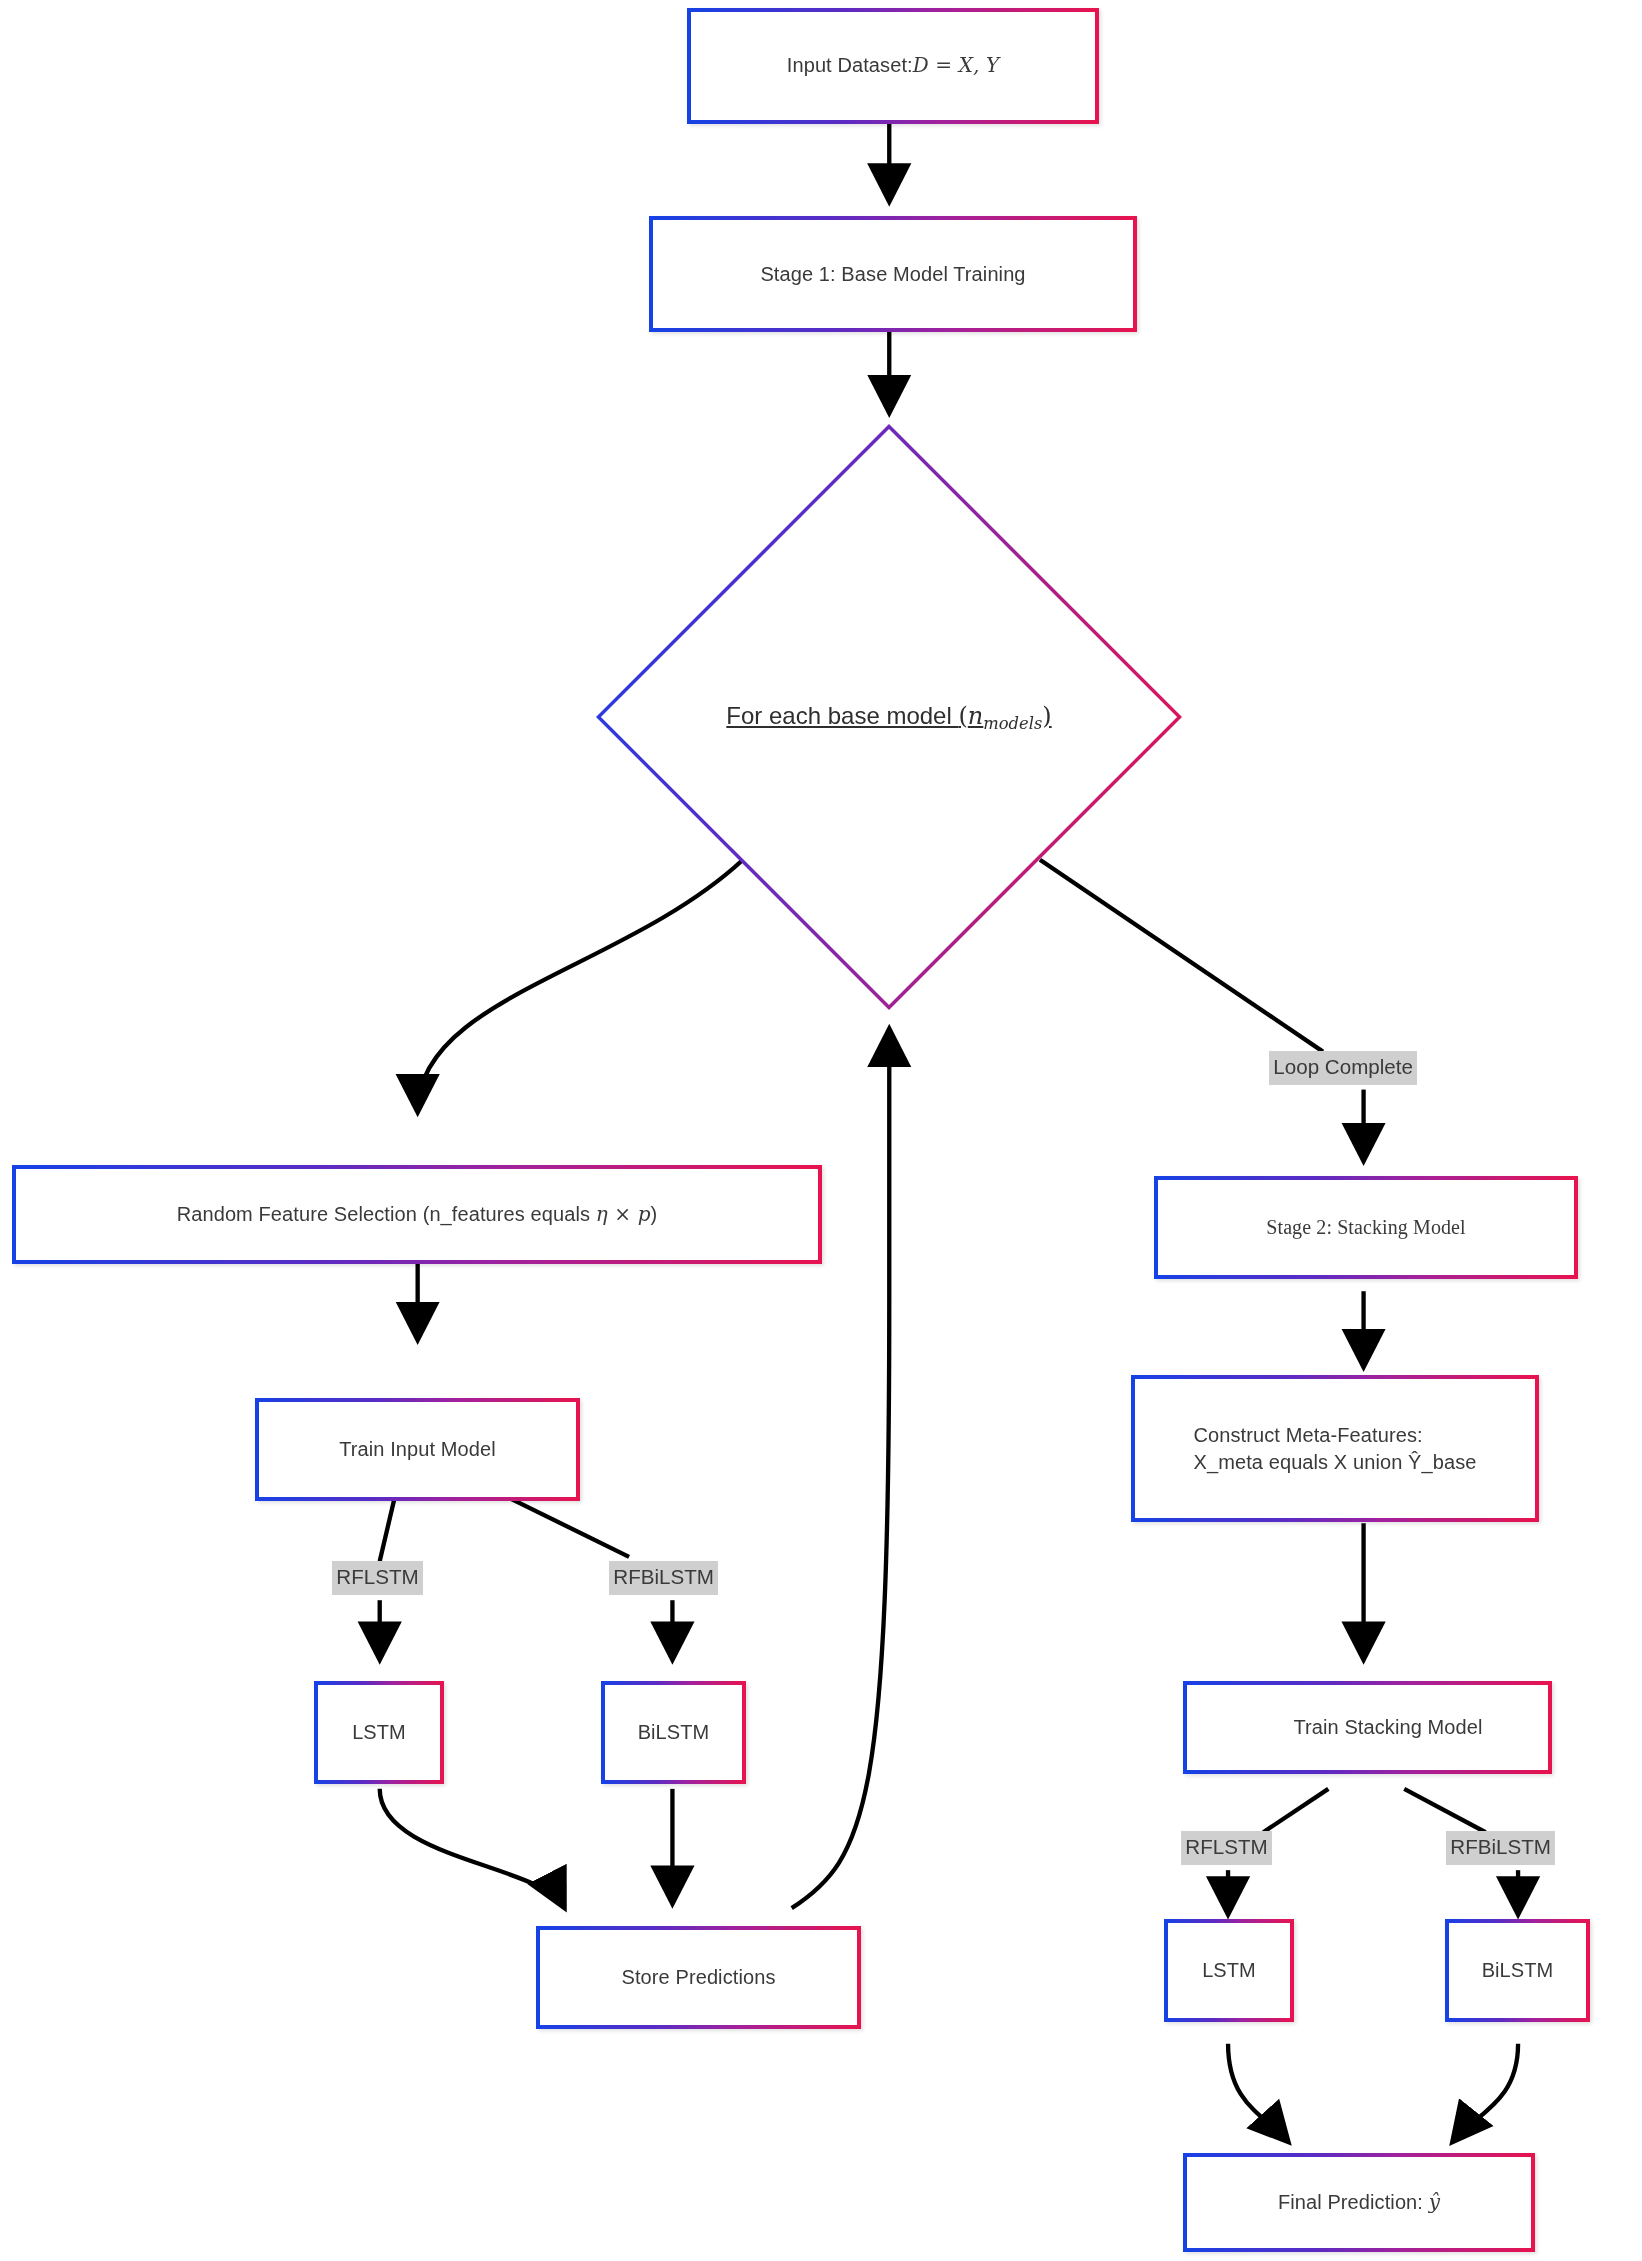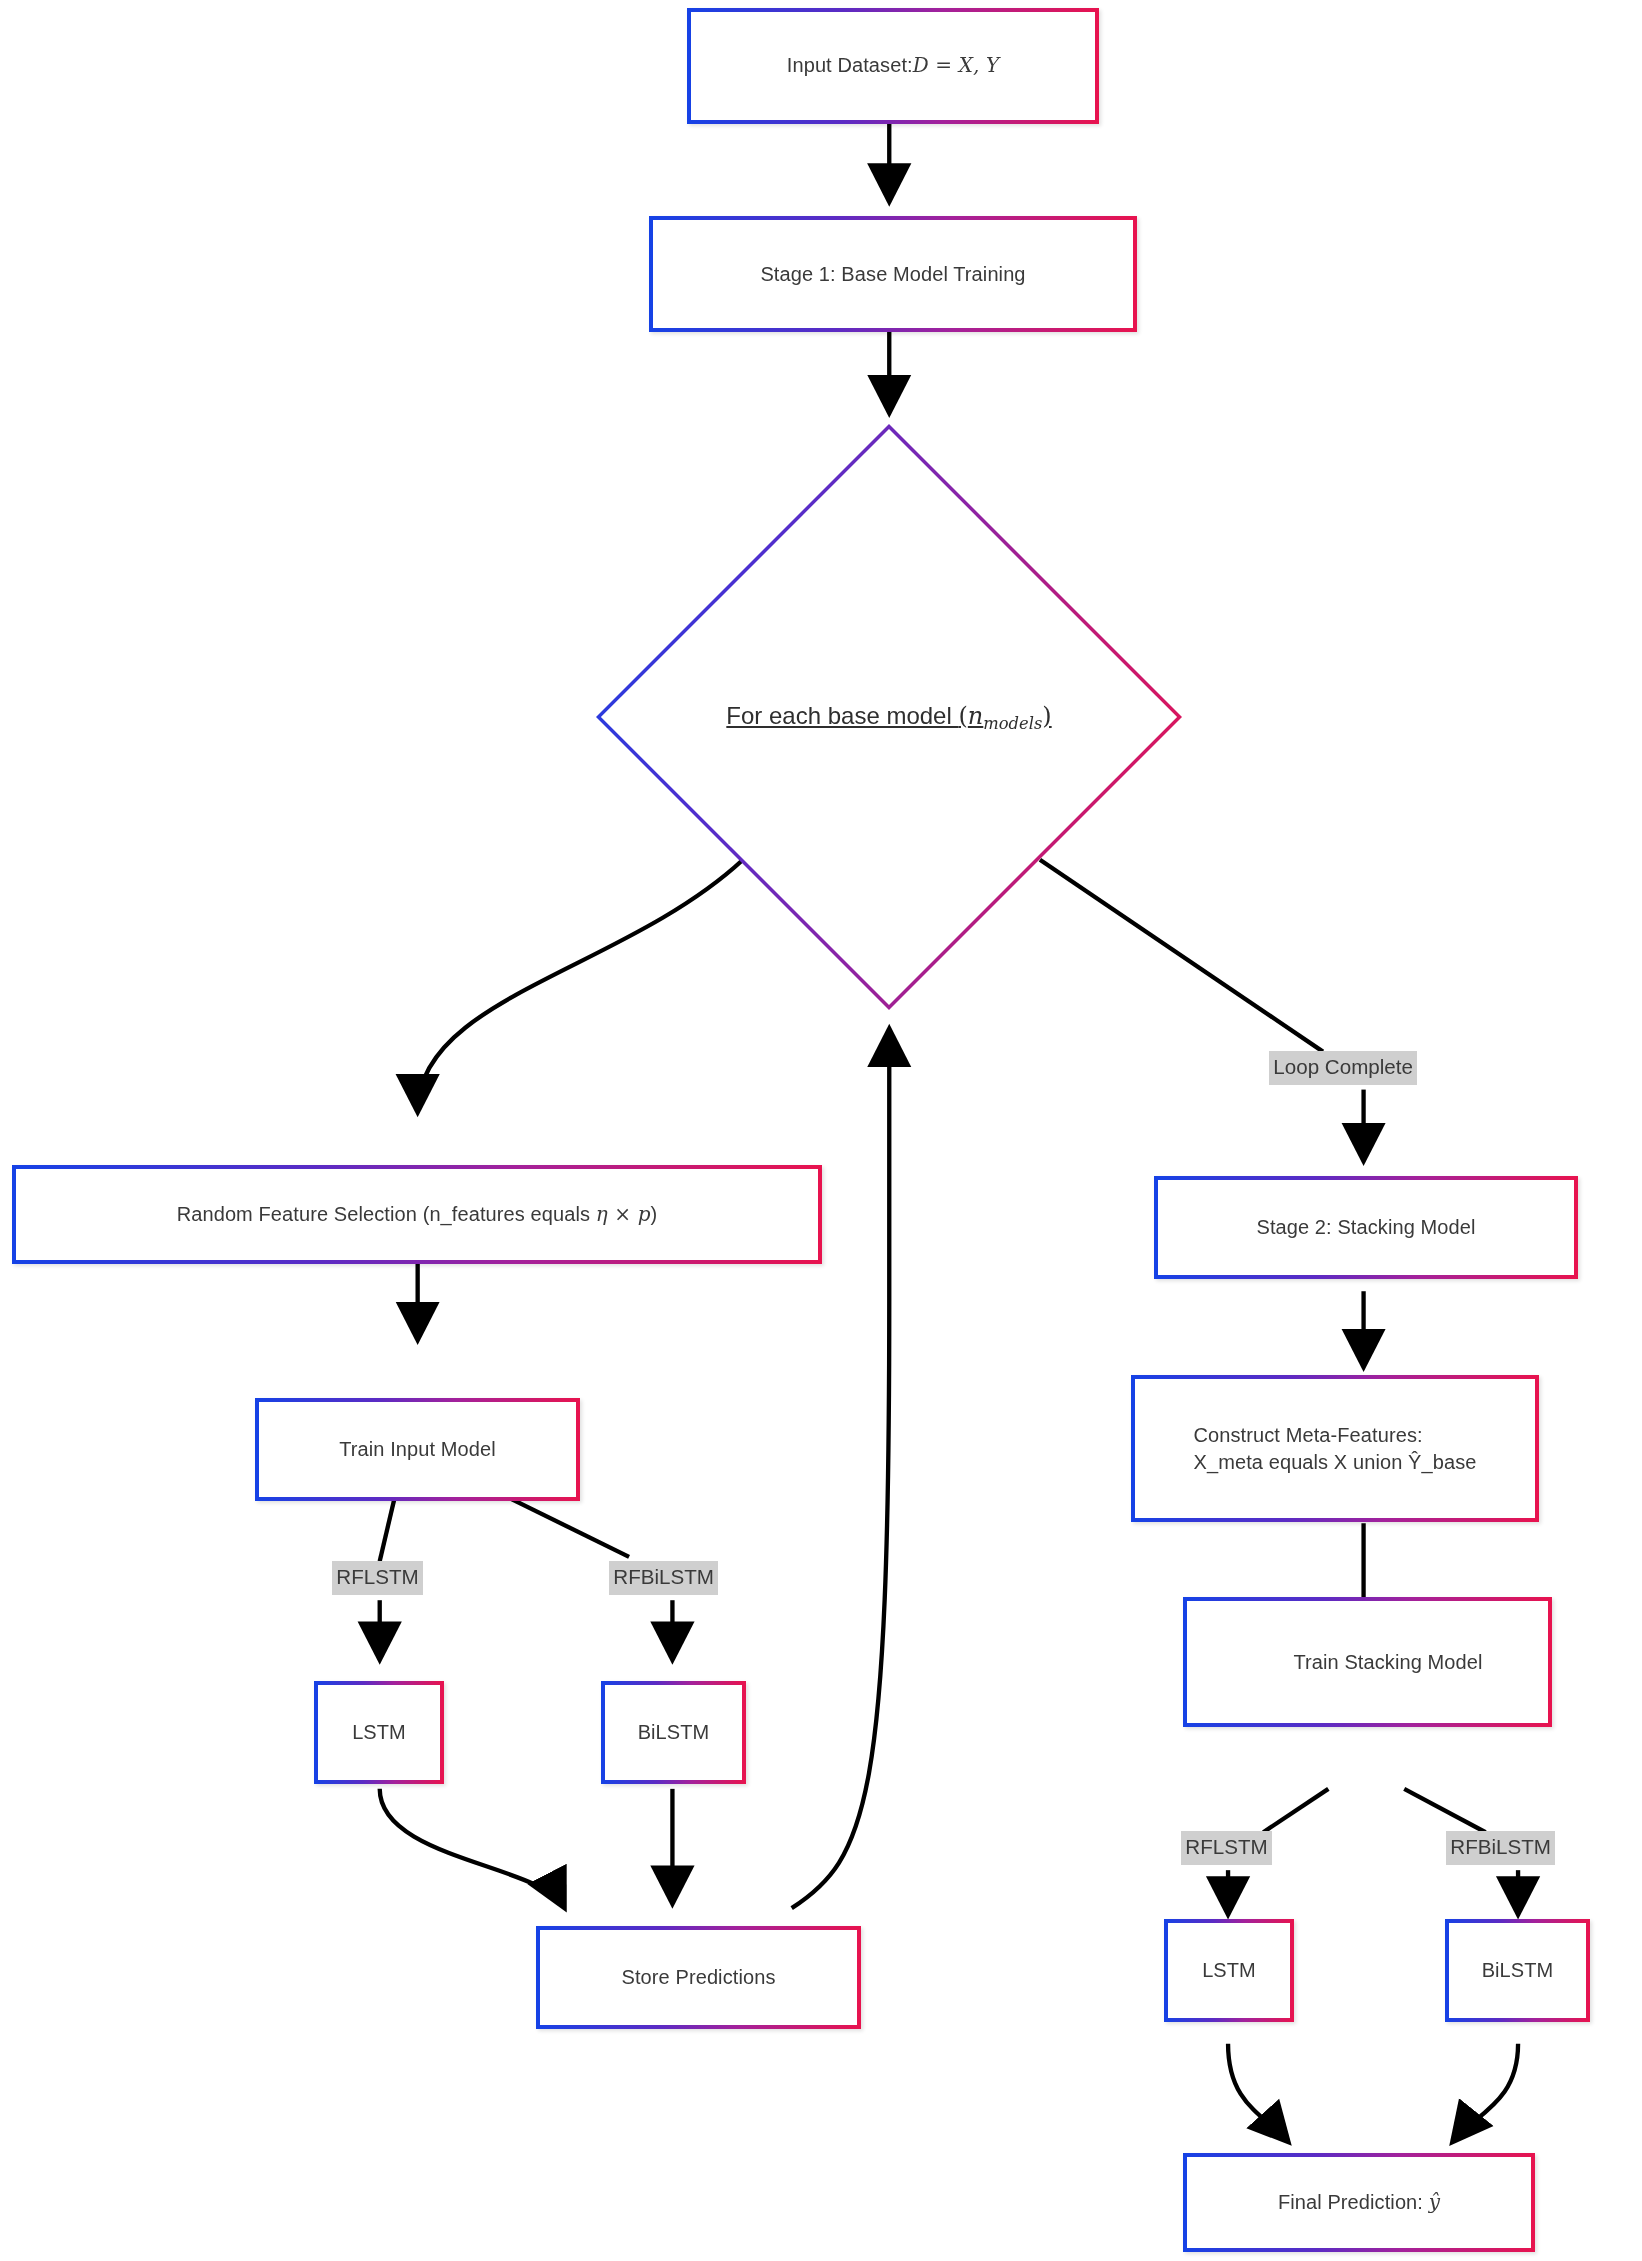--- a/index.html
+++ b/index.html
@@ -174,32 +174,32 @@
   </div>
 
   <div class="node" style="left:601px; top:1681px; width:145px; height:103px;">
     <span class="txt">BiLSTM</span>
   </div>
 
   <div class="node" style="left:536px; top:1926px; width:325px; height:103px;">
     <span class="txt">Store Predictions</span>
   </div>
 
-  <div class="node" style="left:1154px; top:1176px; width:424px; height:103px;">
+  <div class="node" style="left:1154px; top:1176px; width:424px; height:103px;font-family:Liberation Serif, serif;">
     <span class="txt">Stage 2: Stacking Model</span>
   </div>
 
   <div class="node" style="left:1131px; top:1375px; width:408px; height:147px;">
     <span class="txt">
       <span style="display:block;">Construct Meta-Features:</span>
       <span style="display:block;">X_meta equals X union Ŷ_base</span>
     </span>
   </div>
 
-  <div class="node" style="left:1183px; top:1597px; width:369px; height:130px;padding-left:41px;">
+  <div class="node" style="left:1183px; top:1681px; width:369px; height:93px;padding-left:41px;">
     <span class="txt">Train Stacking Model</span>
   </div>
 
   <div class="node" style="left:1164px; top:1919px; width:130px; height:103px;">
     <span class="txt">LSTM</span>
   </div>
 
   <div class="node" style="left:1445px; top:1919px; width:145px; height:103px;">
     <span class="txt">BiLSTM</span>
   </div>

